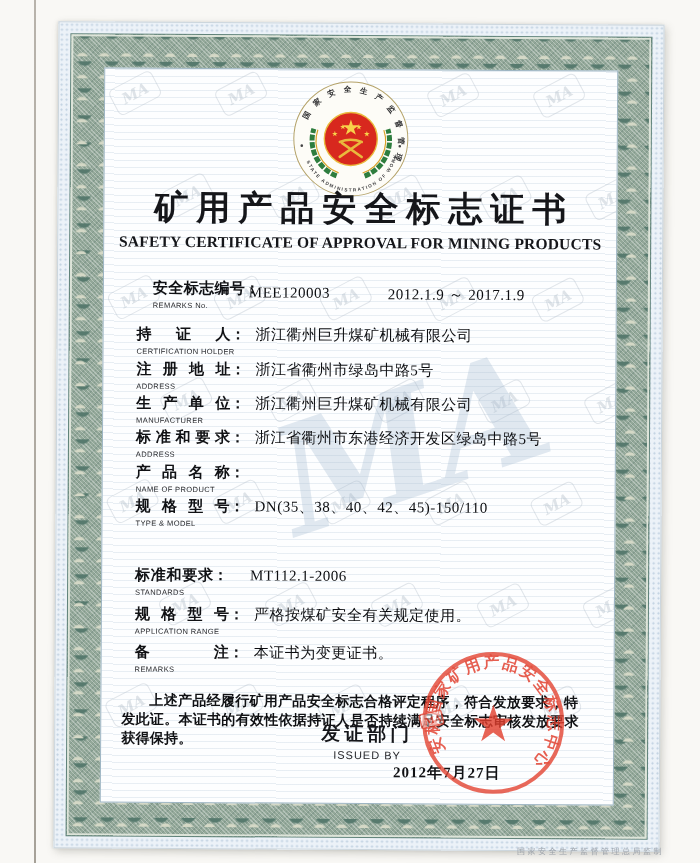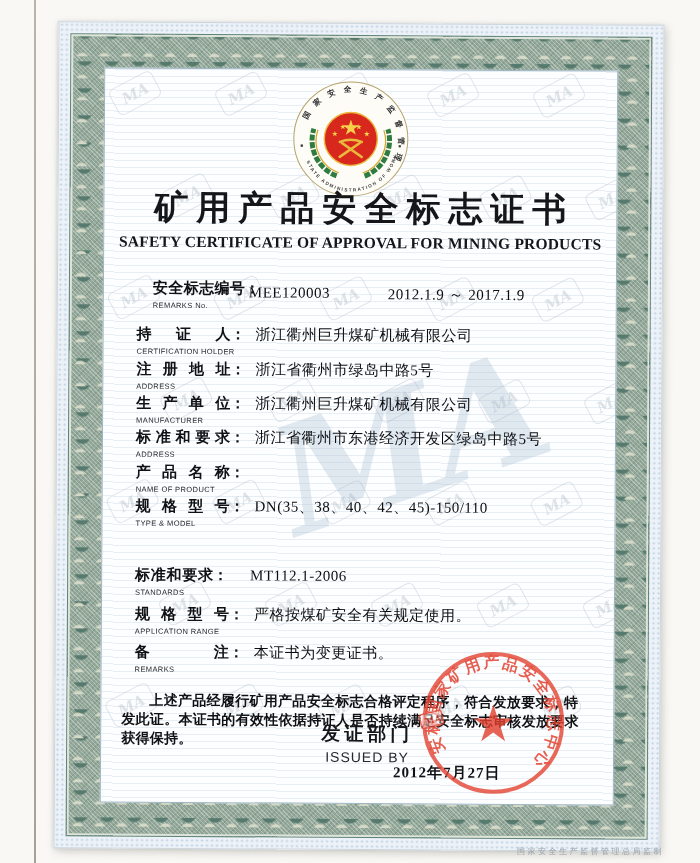--- a/index.html
+++ b/index.html
@@ -51,21 +51,21 @@
   .field{position:absolute;left:33px;}
   .field .row{display:flex;align-items:baseline;}
   .field .val{margin-left:10px;}
   .colon{font-size:15px;font-weight:600;}
 
   .statement{position:absolute;left:20px;top:608px;width:458px;font-size:14px;line-height:19px;
       font-weight:700;color:#101114;text-indent:28px;letter-spacing:.3px;}
 
   .issued{position:absolute;left:193px;top:651px;width:146px;text-align:center;}
   .issued .cn{font-size:19px;letter-spacing:4px;font-weight:600;color:#15161a;white-space:nowrap;}
-  .issued .en{font-size:14px;font-family:"Liberation Sans",sans-serif;letter-spacing:1px;color:#26272b;margin-top:2px;}
+  .issued .en{font-size:11px;font-family:"Liberation Sans",sans-serif;letter-spacing:1px;color:#26272b;margin-top:2px;}
   .date{position:absolute;left:292px;top:693px;font-size:15px;font-weight:600;color:#101114;letter-spacing:1px;}
 
   .seal{position:absolute;left:316px;top:576px;opacity:.92;}
 
   .footer-note{position:absolute;right:36px;top:846px;font-size:8px;color:#9aa0a8;letter-spacing:2.5px;
       font-family:"Liberation Sans",sans-serif;white-space:nowrap;}
 </style>
 </head>
 <body>
 

